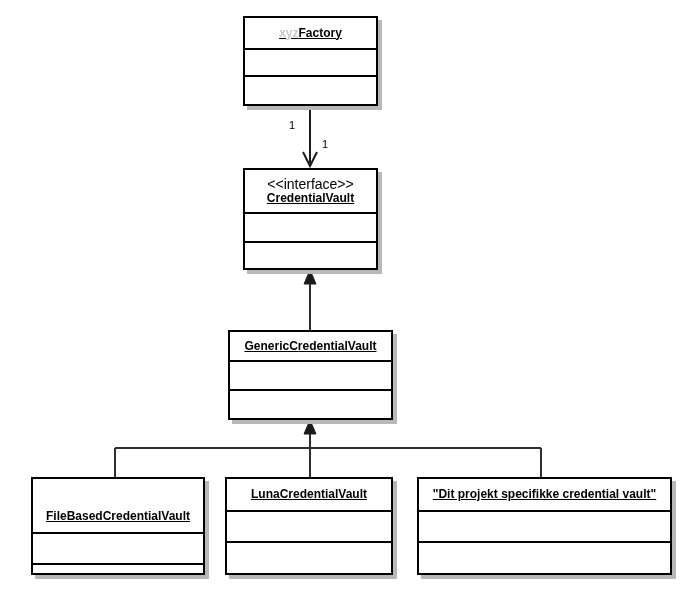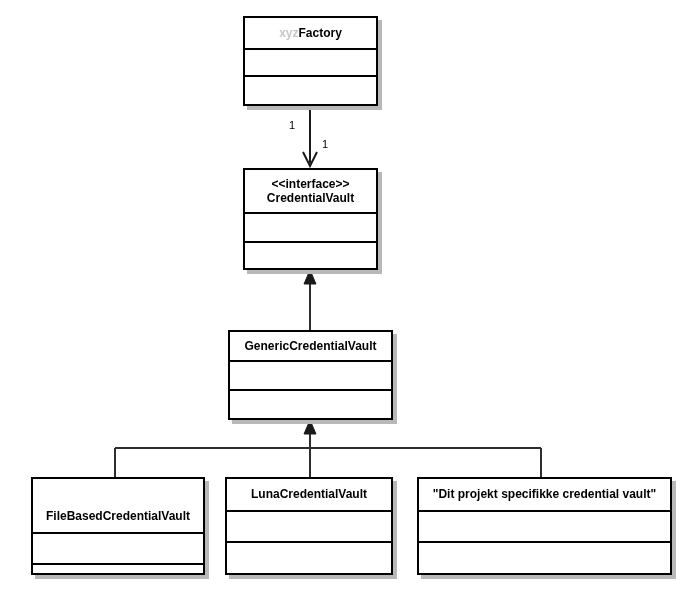--- a/index.html
+++ b/index.html
@@ -59,24 +59,25 @@
   .uml-compartment.op-compartment {
     border-bottom: none;
   }
 
   .class-name {
     font-size: 12px;
     font-weight: bold;
     color: #000000;
     line-height: 15px;
     white-space: nowrap;
+    text-decoration: underline;
   }
   .class-stereotype {
-    font-size: 12px;
-    font-weight: bold;
+    font-size: 14px;
+    font-weight: normal;
     color: #000000;
     line-height: 14px;
     white-space: nowrap;
   }
   .name-prefix-muted {
     color: #c8c8c8;
     font-weight: bold;
   }
 
   

